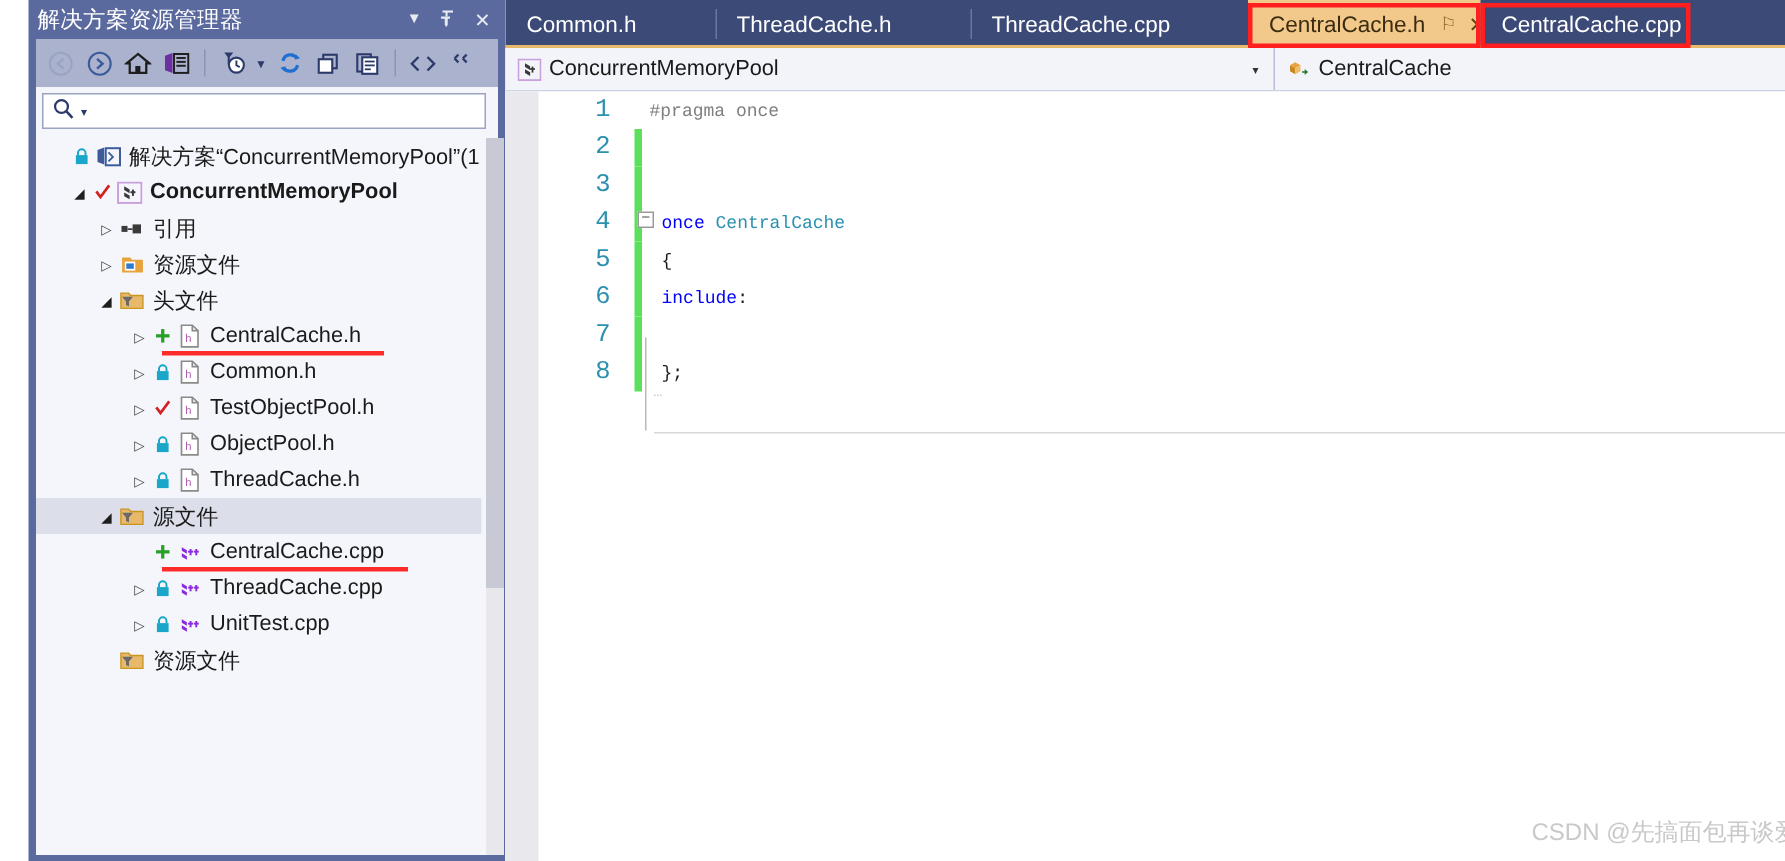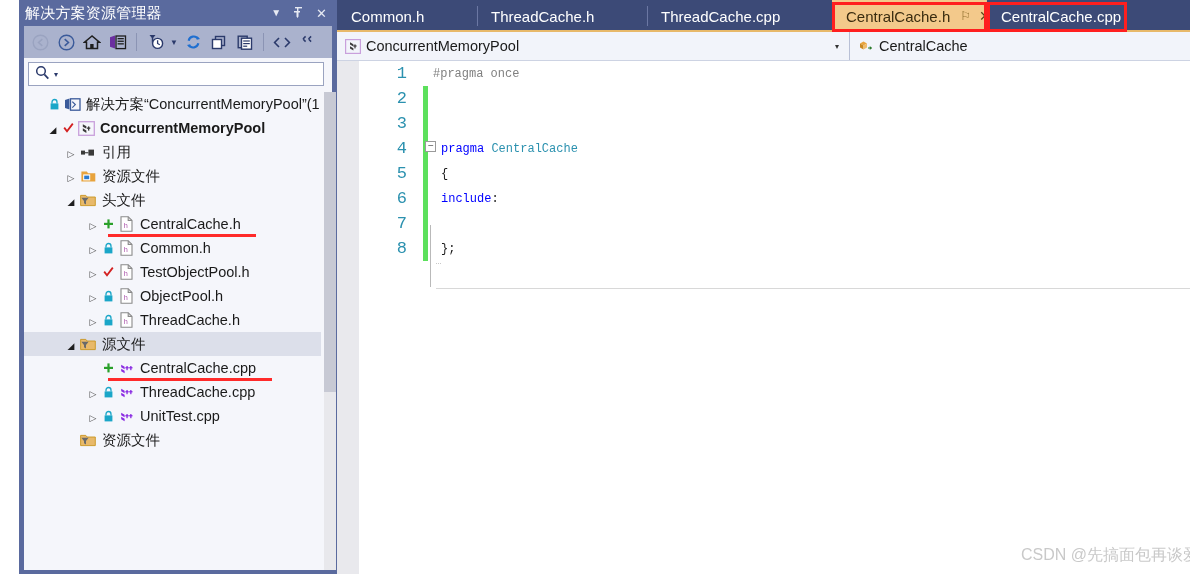--- a/index.html
+++ b/index.html
@@ -577,21 +577,21 @@
           </div>
           <div class="code-line">
             <span class="lnum">3</span>
             <span class="changebar" style="background: rgb(92, 224, 92);"></span>
             <span class="codetext"></span>
           </div>
           <div class="code-line">
             <span class="lnum">4</span>
             <span class="changebar" style="background: rgb(92, 224, 92);"></span>
             <span class="fold-box">−</span>
-            <span class="codetext" style="left: 104px;"><span class="tok-kw">pragma </span><span class="tok-type">CentralCache</span></span>
+            <span class="codetext" style="left: 104px;"><span class="tok-kw">once </span><span class="tok-type">CentralCache</span></span>
           </div>
           <div class="code-line">
             <span class="lnum">5</span>
             <span class="changebar" style="background: rgb(92, 224, 92);"></span>
             <span class="codetext" style="left: 104px;"><span>{</span></span>
           </div>
           <div class="code-line">
             <span class="lnum">6</span>
             <span class="changebar" style="background: rgb(92, 224, 92);"></span>
             <span class="codetext" style="left: 104px;"><span class="tok-kw">include</span><span>:</span></span>

